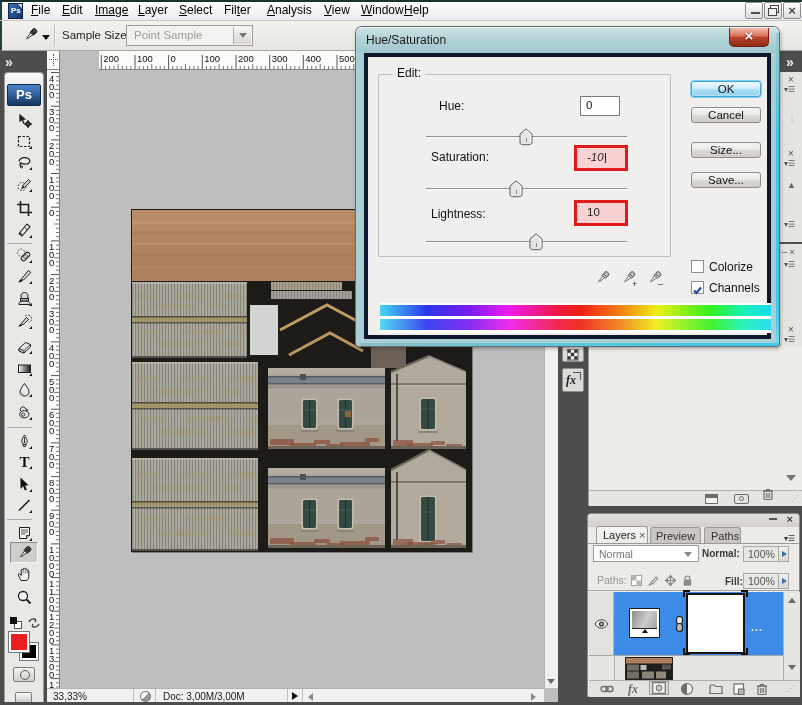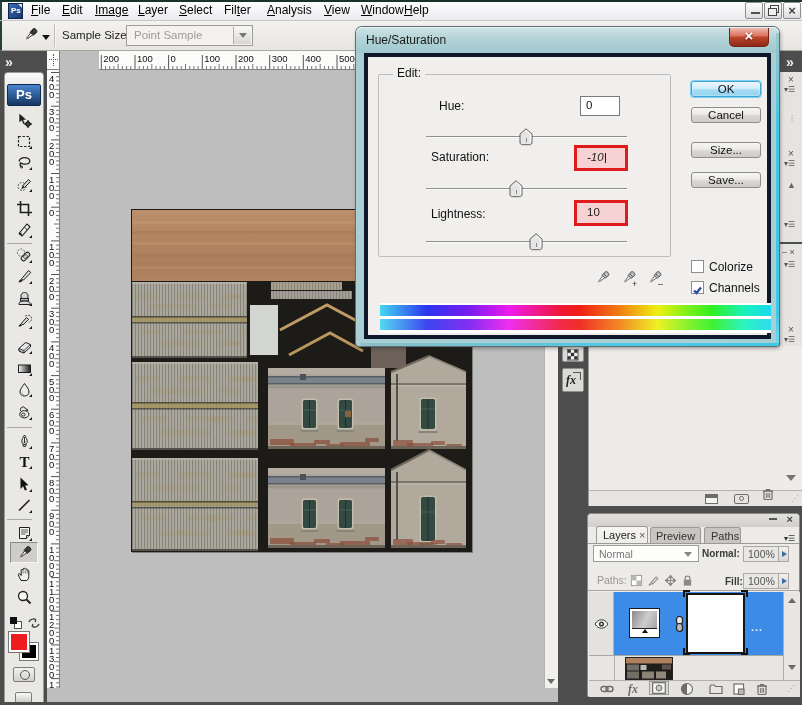--- a/index.html
+++ b/index.html
@@ -819,20 +819,32 @@
           <rect x="262" y="330" width="20" height="6" fill="#8a4b38" opacity="0.68" rx="1"></rect>
           <rect x="276" y="333" width="26" height="5" fill="#8a4b38" opacity="0.68" rx="1"></rect>
           <rect x="300" y="331" width="14" height="4" fill="#8a4b38" opacity="0.68" rx="1"></rect>
           <rect x="315" y="334" width="16" height="4" fill="#8a4b38" opacity="0.68" rx="1"></rect>
           <rect x="260" y="336" width="75" height="3" fill="#6e6558"></rect>
         </g>
       </svg></div>
     <div class="abs vscroll"></div>
     <div class="abs arrow-u" style="left:547px;top:75px;"></div>
     <div class="abs arrow-d" style="left:547px;top:679px;"></div>
+    <div class="abs statusbar">
+      <div style="position:absolute;left:6px;top:2px;">33,33%</div>
+      <div style="position:absolute;left:86px;top:0;height:14px;border-left:1px solid #c2c0bc;"></div>
+      <div style="position:absolute;left:108px;top:0;height:14px;border-left:1px solid #c2c0bc;"></div>
+      <div style="position:absolute;left:93px;top:2px;width:9px;height:9px;border:1px solid #666;border-radius:50%;background:linear-gradient(135deg,#fff 50%,#999 50%);"></div>
+      <div style="position:absolute;left:116px;top:2px;">Doc: 3,00M/3,00M</div>
+      <div style="position:absolute;left:240px;top:0;width:14px;height:14px;border-left:1px solid #c2c0bc;border-right:1px solid #c2c0bc;">
+        <div style="margin:3px 0 0 4px;width:0;height:0;border-top:4px solid transparent;border-bottom:4px solid transparent;border-left:6px solid #111;"></div>
+      </div>
+      <div class="arrow-l" style="position:absolute;left:261px;top:4px;"></div>
+      <div class="arrow-r" style="position:absolute;left:484px;top:4px;"></div>
+    </div>
     <div class="abs rdock"></div>
     <div class="abs" style="left:786px;top:54px;width:16px;height:14px;color:#ececec;font-size:14px;font-weight:bold;">»</div>
     <div class="abs" style="left:779px;top:72px;width:23px;height:274px;background:#e6e4e1;border-left:1px solid #9a9a9a;box-sizing:border-box;">
       <div style="position:absolute;left:8px;top:2px;color:#555;font-size:10px;">×</div>
       <div style="position:absolute;left:4px;top:13px;color:#555;font-size:8px;">▾☰</div>
       <div style="position:absolute;left:8px;top:42px;color:#888;font-size:8px;">⋮</div>
       <div style="position:absolute;left:8px;top:76px;color:#555;font-size:10px;">×</div>
       <div style="position:absolute;left:4px;top:87px;color:#555;font-size:8px;">▾☰</div>
       <div style="position:absolute;left:7px;top:108px;color:#666;font-size:9px;">▲</div>
       <div style="position:absolute;left:4px;top:148px;color:#555;font-size:8px;">▾☰</div>

